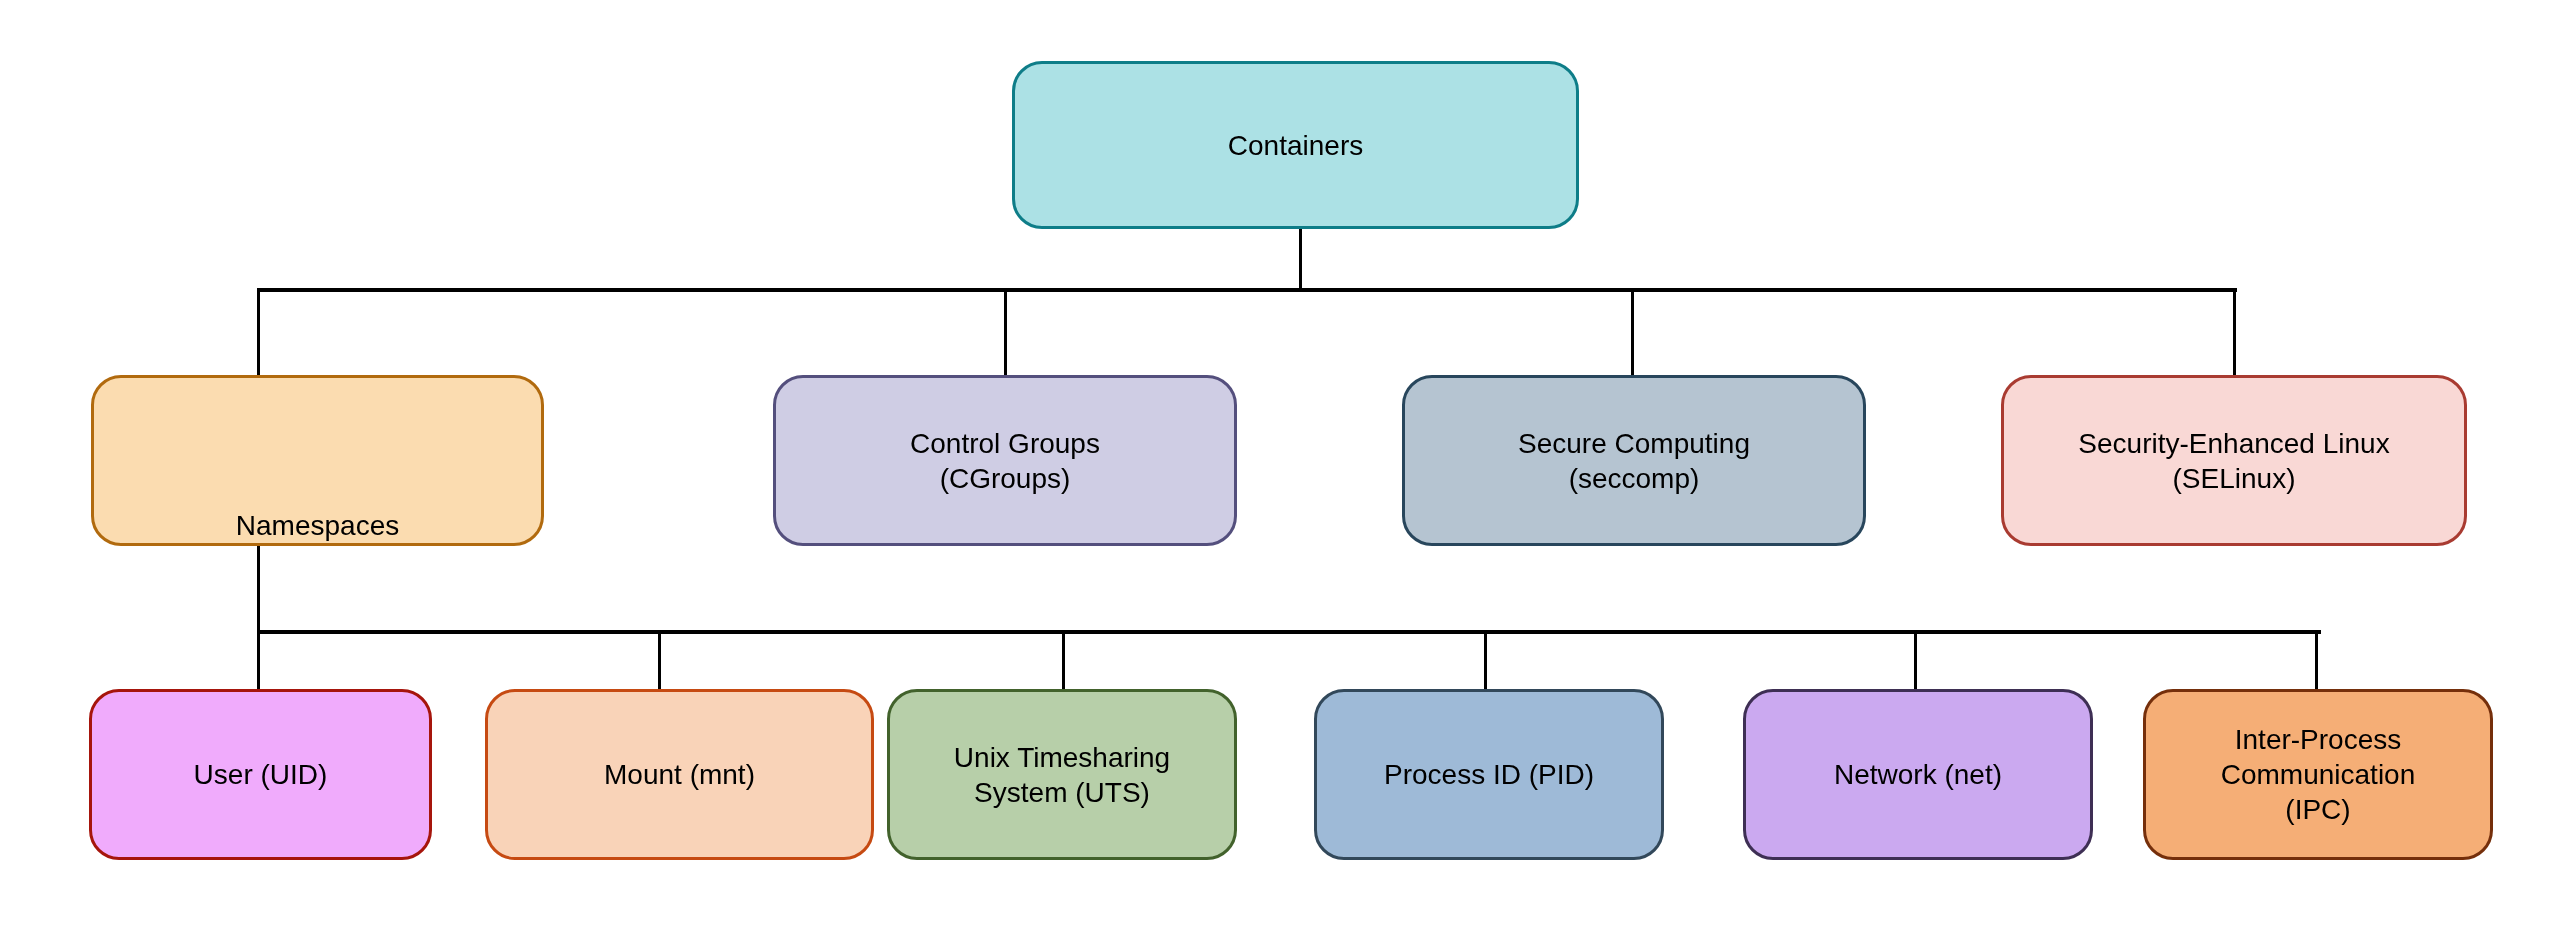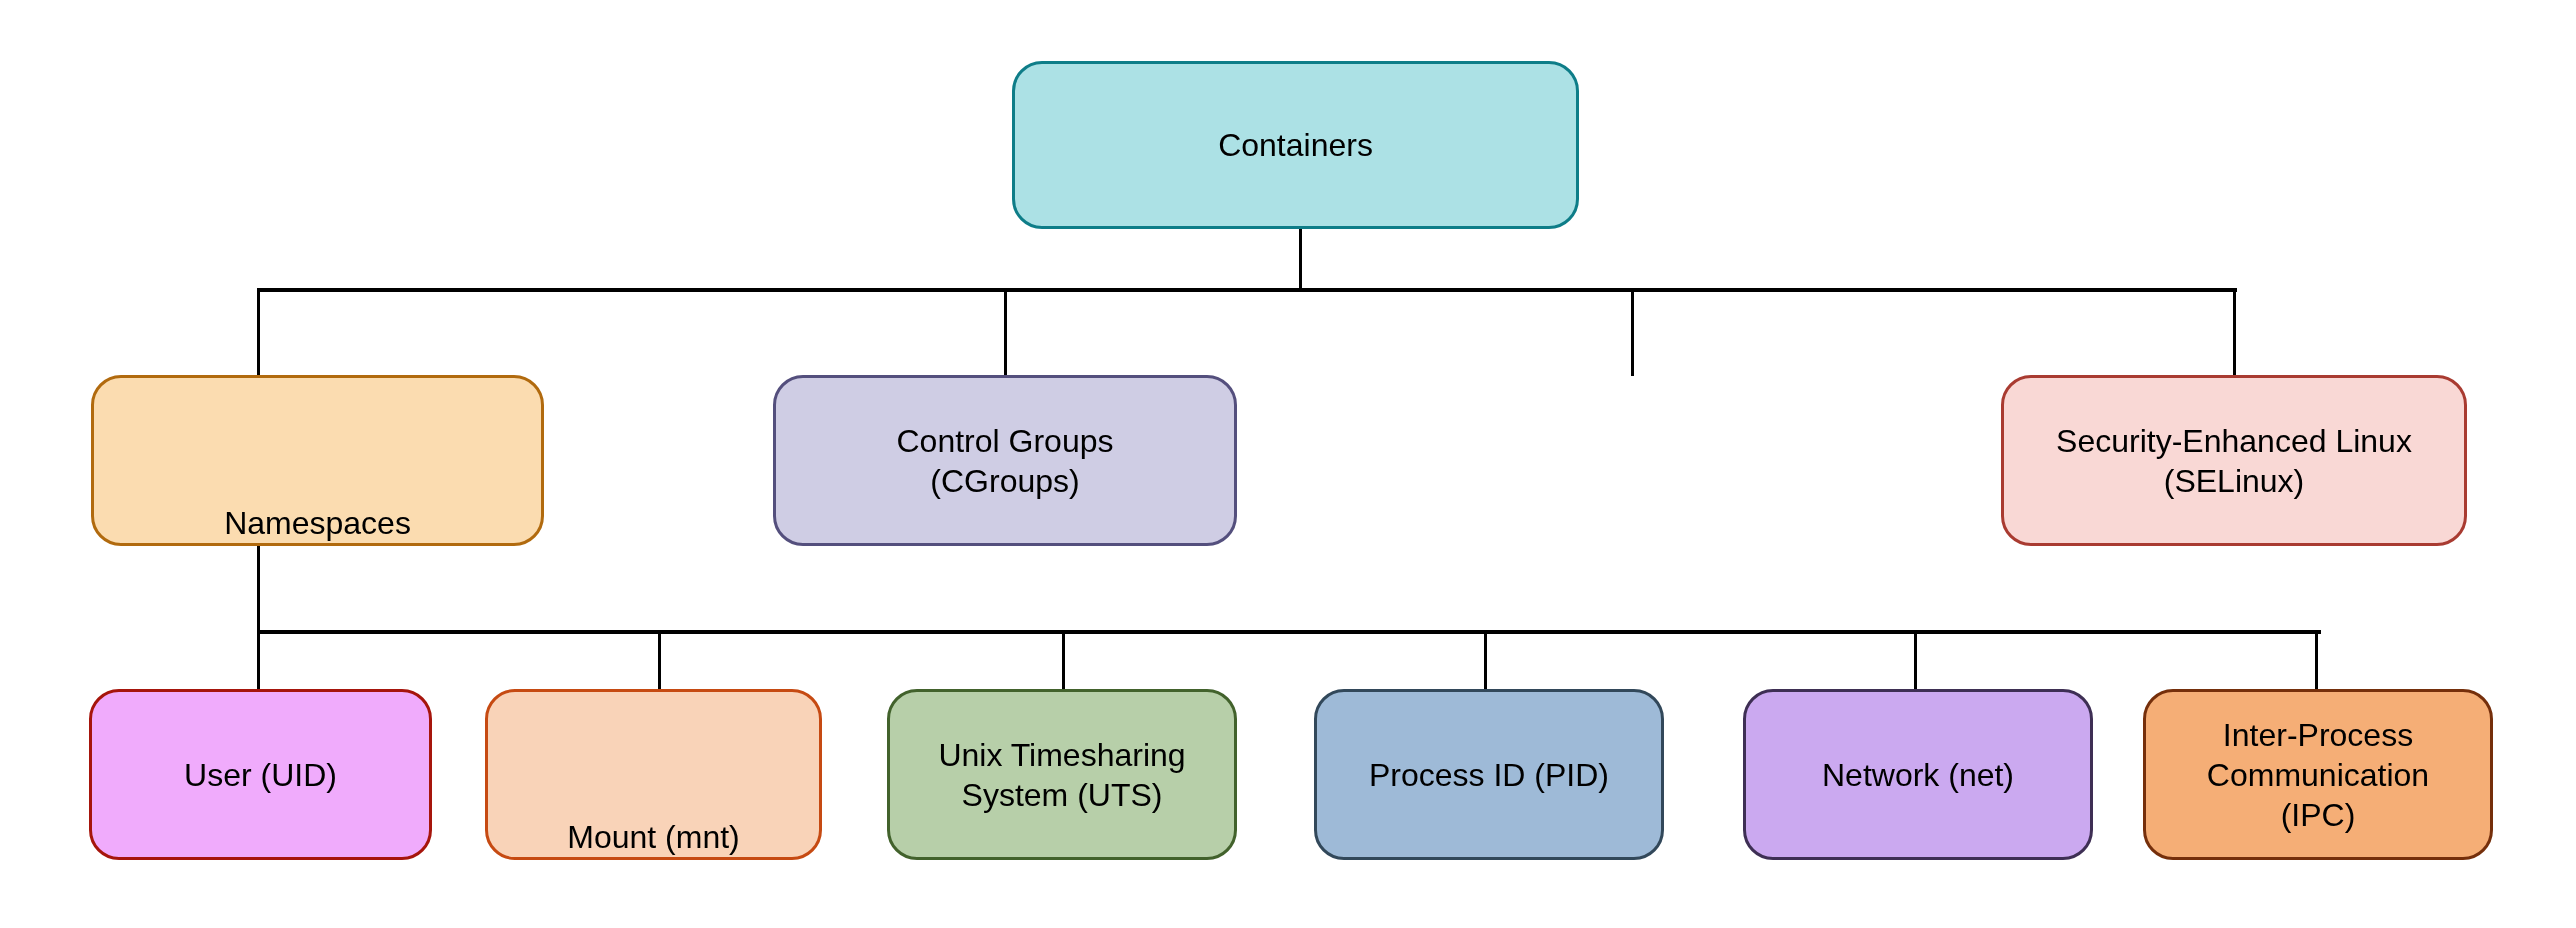--- a/index.html
+++ b/index.html
@@ -19,21 +19,21 @@
     position: absolute;
     box-sizing: border-box;
     border: 3.6px solid #000;
     border-radius: 30px;
     display: flex;
     align-items: center;
     justify-content: center;
     text-align: center;
   }
   .node .label {
-    font-size: 32px;
+    font-size: 28px;
     line-height: 1.25;
     color: #000000;
     white-space: nowrap;
   }
   .connector {
     position: absolute;
     background: #000000;
   }
 </style>
 </head>
@@ -60,28 +60,31 @@
   <div class="node" style="left: 1012px; top: 61px; width: 567px; height: 168px; background: rgb(172, 225, 229); border-color: rgb(14, 125, 136);">
     <span class="label">Containers</span>
   </div>
 
   <div class="node" style="left: 91px; top: 375px; width: 453px; height: 171px; background: rgb(251, 220, 176); border-color: rgb(177, 106, 14); align-items: flex-end;">
     <span class="label">Namespaces</span>
   </div>
   <div class="node" style="left: 773px; top: 375px; width: 464px; height: 171px; background: rgb(207, 205, 228); border-color: rgb(84, 79, 125);">
     <span class="label">Control Groups<br>(CGroups)</span>
   </div>
+  <div class="node" style="left: 1402px; top: 375px; width: 464px; height: 171px; background: rgb(181, 196, 209); border-color: rgb(40, 70, 92);">
+    <span class="label">Secure Computing<br>(seccomp)</span>
+  </div>
   <div class="node" style="left: 2001px; top: 375px; width: 466px; height: 171px; background: rgb(249, 216, 213); border-color: rgb(169, 59, 49);">
     <span class="label">Security-Enhanced Linux<br>(SELinux)</span>
   </div>
 
   <div class="node" style="left: 89px; top: 689px; width: 343px; height: 171px; background: #f0abfc; border-color: rgb(166, 21, 12);">
     <span class="label">User (UID)</span>
   </div>
-  <div class="node" style="left: 485px; top: 689px; width: 337px; height: 171px; background: rgb(249, 211, 184); border-color: rgb(198, 74, 18); align-items: flex-end;">
+  <div class="node" style="left: 485px; top: 689px; width: 389px; height: 171px; background: rgb(249, 211, 184); border-color: rgb(198, 74, 18);">
     <span class="label">Mount (mnt)</span>
   </div>
   <div class="node" style="left: 887px; top: 689px; width: 350px; height: 171px; background: rgb(183, 207, 169); border-color: rgb(66, 98, 44);">
     <span class="label">Unix Timesharing<br>System (UTS)</span>
   </div>
   <div class="node" style="left: 1314px; top: 689px; width: 350px; height: 171px; background: rgb(158, 186, 215); border-color: rgb(50, 72, 90);">
     <span class="label">Process ID (PID)</span>
   </div>
   <div class="node" style="left: 1743px; top: 689px; width: 350px; height: 171px; background: rgb(203, 169, 240); border-color: rgb(62, 47, 84);">
     <span class="label">Network (net)</span>

